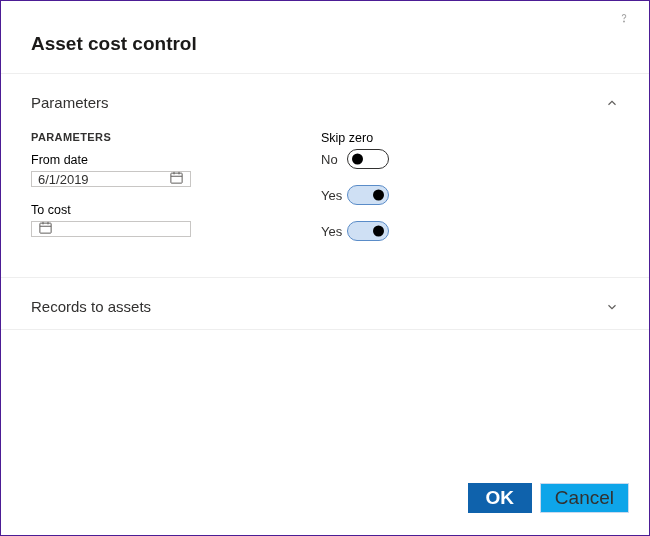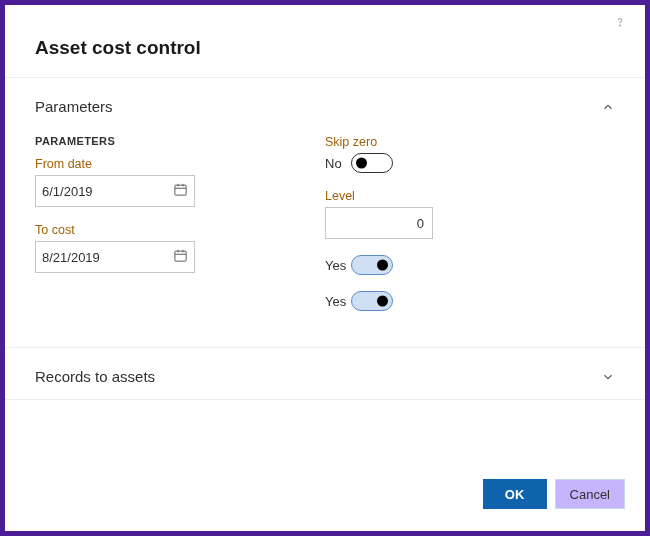--- a/index.html
+++ b/index.html
@@ -8,21 +8,21 @@
     font-size: 13px;
     color: #323130;
     background: #fff;
     width: 650px;
     height: 536px;
     position: relative;
   }
   .dialog {
     width: 650px;
     height: 536px;
-    border: 5px solid #4c1d95;
+    border: 1px solid #4c1d95;
     position: relative;
     display: flex;
     flex-direction: column;
   }
   .help-icon {
     position: absolute;
     top: 10px;
     right: 18px;
     color: #a6a6a6;
     font-size: 16px;
@@ -66,28 +66,28 @@
   .subhead {
     font-size: 11px;
     font-weight: 700;
     letter-spacing: 0.4px;
     color: #323130;
     text-transform: uppercase;
     margin-bottom: 10px;
   }
   .field-label {
     font-size: 12.5px;
-    color: #a16207;
+    color: #000000;
     margin-bottom: 4px;
     display: block;
   }
   .field-group { margin-bottom: 16px; }
   .text-input {
     width: 160px;
-    height: 32px;
+    height: 16px;
     border: 1px solid #c8c6c4;
     position: relative;
     display: flex;
     align-items: center;
     padding: 7px 6px;
     background: #fff;
   }
   .text-input input {
     border: none;
     outline: none;
@@ -165,33 +165,33 @@
     display: flex;
     justify-content: flex-end;
     gap: 8px;
     padding: 16px 20px 22px 20px;
   }
   .btn {
     min-width: 64px;
     height: 30px;
     border: 1px solid #c8c6c4;
     background: #fff;
-    font-size: 13px;
+    font-size: 19px;
     cursor: pointer;
     padding: 0 14px;
     color: #323130;
   }
   .btn.primary {
     background: #0f62ac;
     border-color: #0f62ac;
     color: #fff;
     font-weight: 600;
   }
   .btn.secondary {
-    background: #c4b5fd;
+    background: #0ea5e9;
     border-color: #c8d9ee;
     text-align: right;
   }
 </style>
 </head>
 <body>
 
 <div class="dialog">
 
   <span class="help-icon">
@@ -229,21 +229,20 @@
                 <line x1="8" y1="3" x2="8" y2="7"></line>
                 <line x1="16" y1="3" x2="16" y2="7"></line>
               </svg>
           </span>
         </div>
       </div>
 
       <div class="field-group">
         <label class="field-label">To cost</label>
         <div class="text-input">
-          <input type="text" value="8/21/2019" style="">
           <span class="cal-icon">
             <svg width="15" height="15" viewBox="0 0 24 24" fill="none" stroke="currentColor" stroke-width="1.6">
                 <rect x="3" y="5" width="18" height="16" rx="1"></rect>
                 <line x1="3" y1="10" x2="21" y2="10"></line>
                 <line x1="8" y1="3" x2="8" y2="7"></line>
                 <line x1="16" y1="3" x2="16" y2="7"></line>
               </svg>
           </span>
         </div>
       </div>
@@ -255,26 +254,20 @@
       <div class="field-group">
         <label class="field-label">Skip zero</label>
         <div class="toggle-row">
           <span class="toggle-val">No</span>
           <div class="toggle off">
               <div class="knob"></div>
             </div>
         </div>
       </div>
 
-      <div class="field-group">
-        <label class="field-label">Level</label>
-        <div class="num-input">
-          <input type="text" value="0" style="">
-        </div>
-      </div>
 
       <div class="field-group">
         <div class="toggle-row">
           <span class="toggle-val">Yes</span>
           <div class="toggle on">
               <div class="knob"></div>
             </div>
         </div>
       </div>
 

